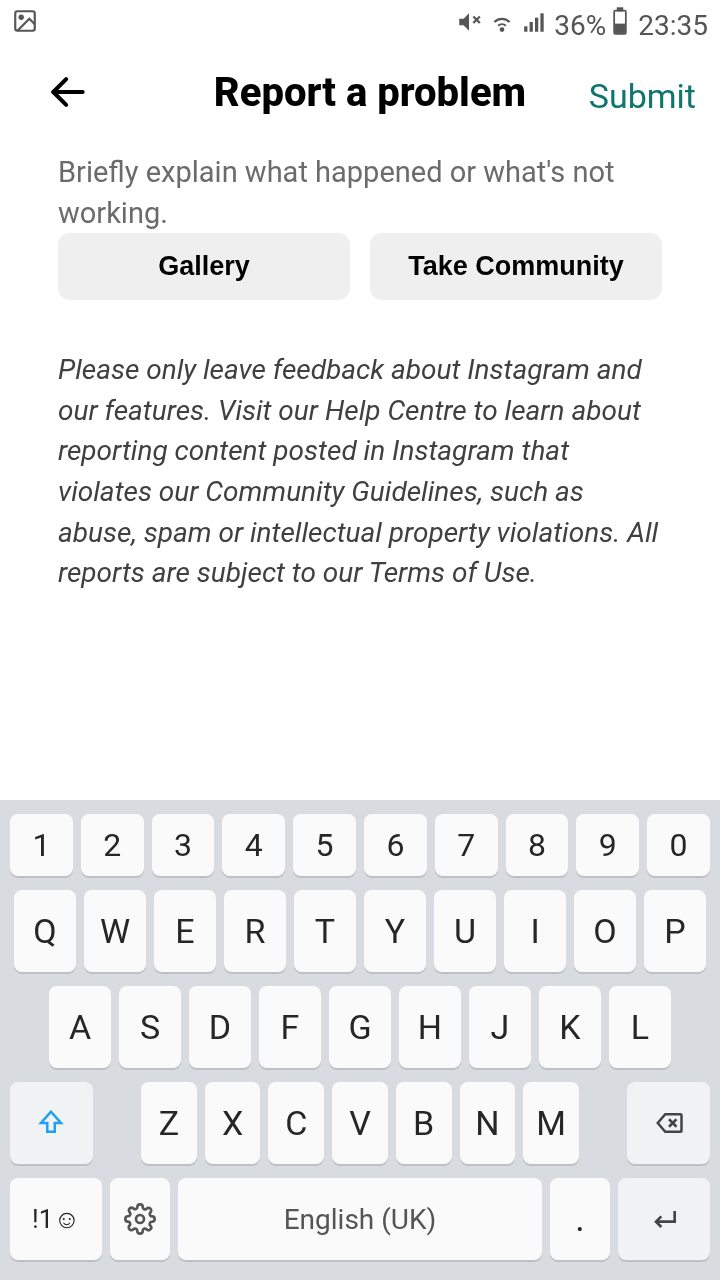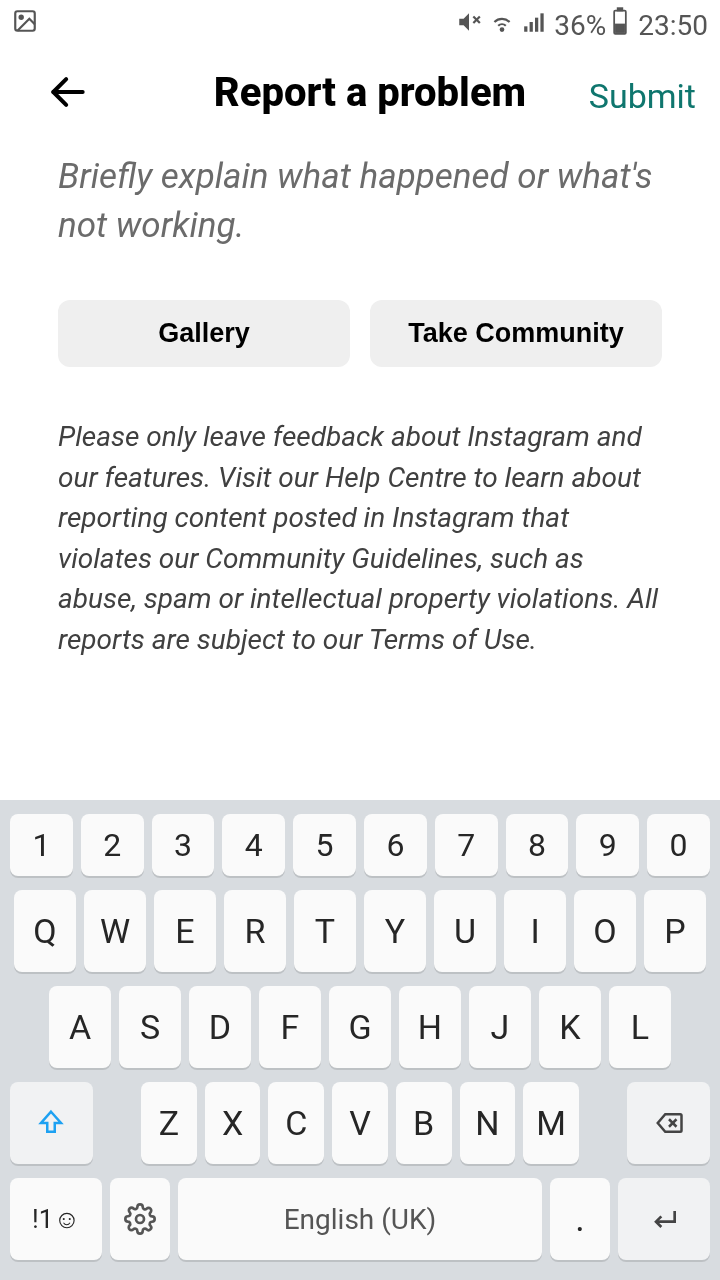--- a/index.html
+++ b/index.html
@@ -52,25 +52,23 @@
     color: #0f766e;
     font-weight: 400;
     cursor: pointer;
   }
 
   .content {
     padding: 0 58px;
     flex: 1;
   }
   .prompt-text {
-    font-size: 35px;
+    font-size: 29px;
     line-height: 1.4;
     color: #6b6b6b;
-    margin-bottom: 50px;
-    font-style: italic;
   }
   .btn-row {
     display: flex;
     gap: 20px;
     margin-bottom: 50px;
   }
   .pill-btn {
     flex: 1;
     background: #efefef;
     border: none;
@@ -165,21 +163,21 @@
         </svg>
     </span>
     <span class="pct">36%</span>
     <span>
       <svg width="16" height="28" viewBox="0 0 12 24" fill="none" stroke="#555" stroke-width="1.5">
           <rect x="1" y="3" width="10" height="20" rx="1"></rect>
           <rect x="4" y="1" width="4" height="2" fill="#555"></rect>
           <rect x="2.5" y="15" width="7" height="6.5" fill="#555"></rect>
         </svg>
     </span>
-    <span class="time">23:50</span>
+    <span class="time">23:35</span>
   </div>
 </div>
 
 <div class="nav-header">
   <div class="back-arrow">
     <svg width="44" height="44" viewBox="0 0 24 24" fill="none" stroke="#000" stroke-width="2.2" stroke-linecap="round" stroke-linejoin="round">
         <line x1="20" y1="12" x2="4" y2="12"></line>
         <polyline points="11 5 4 12 11 19"></polyline>
       </svg>
   </div>

